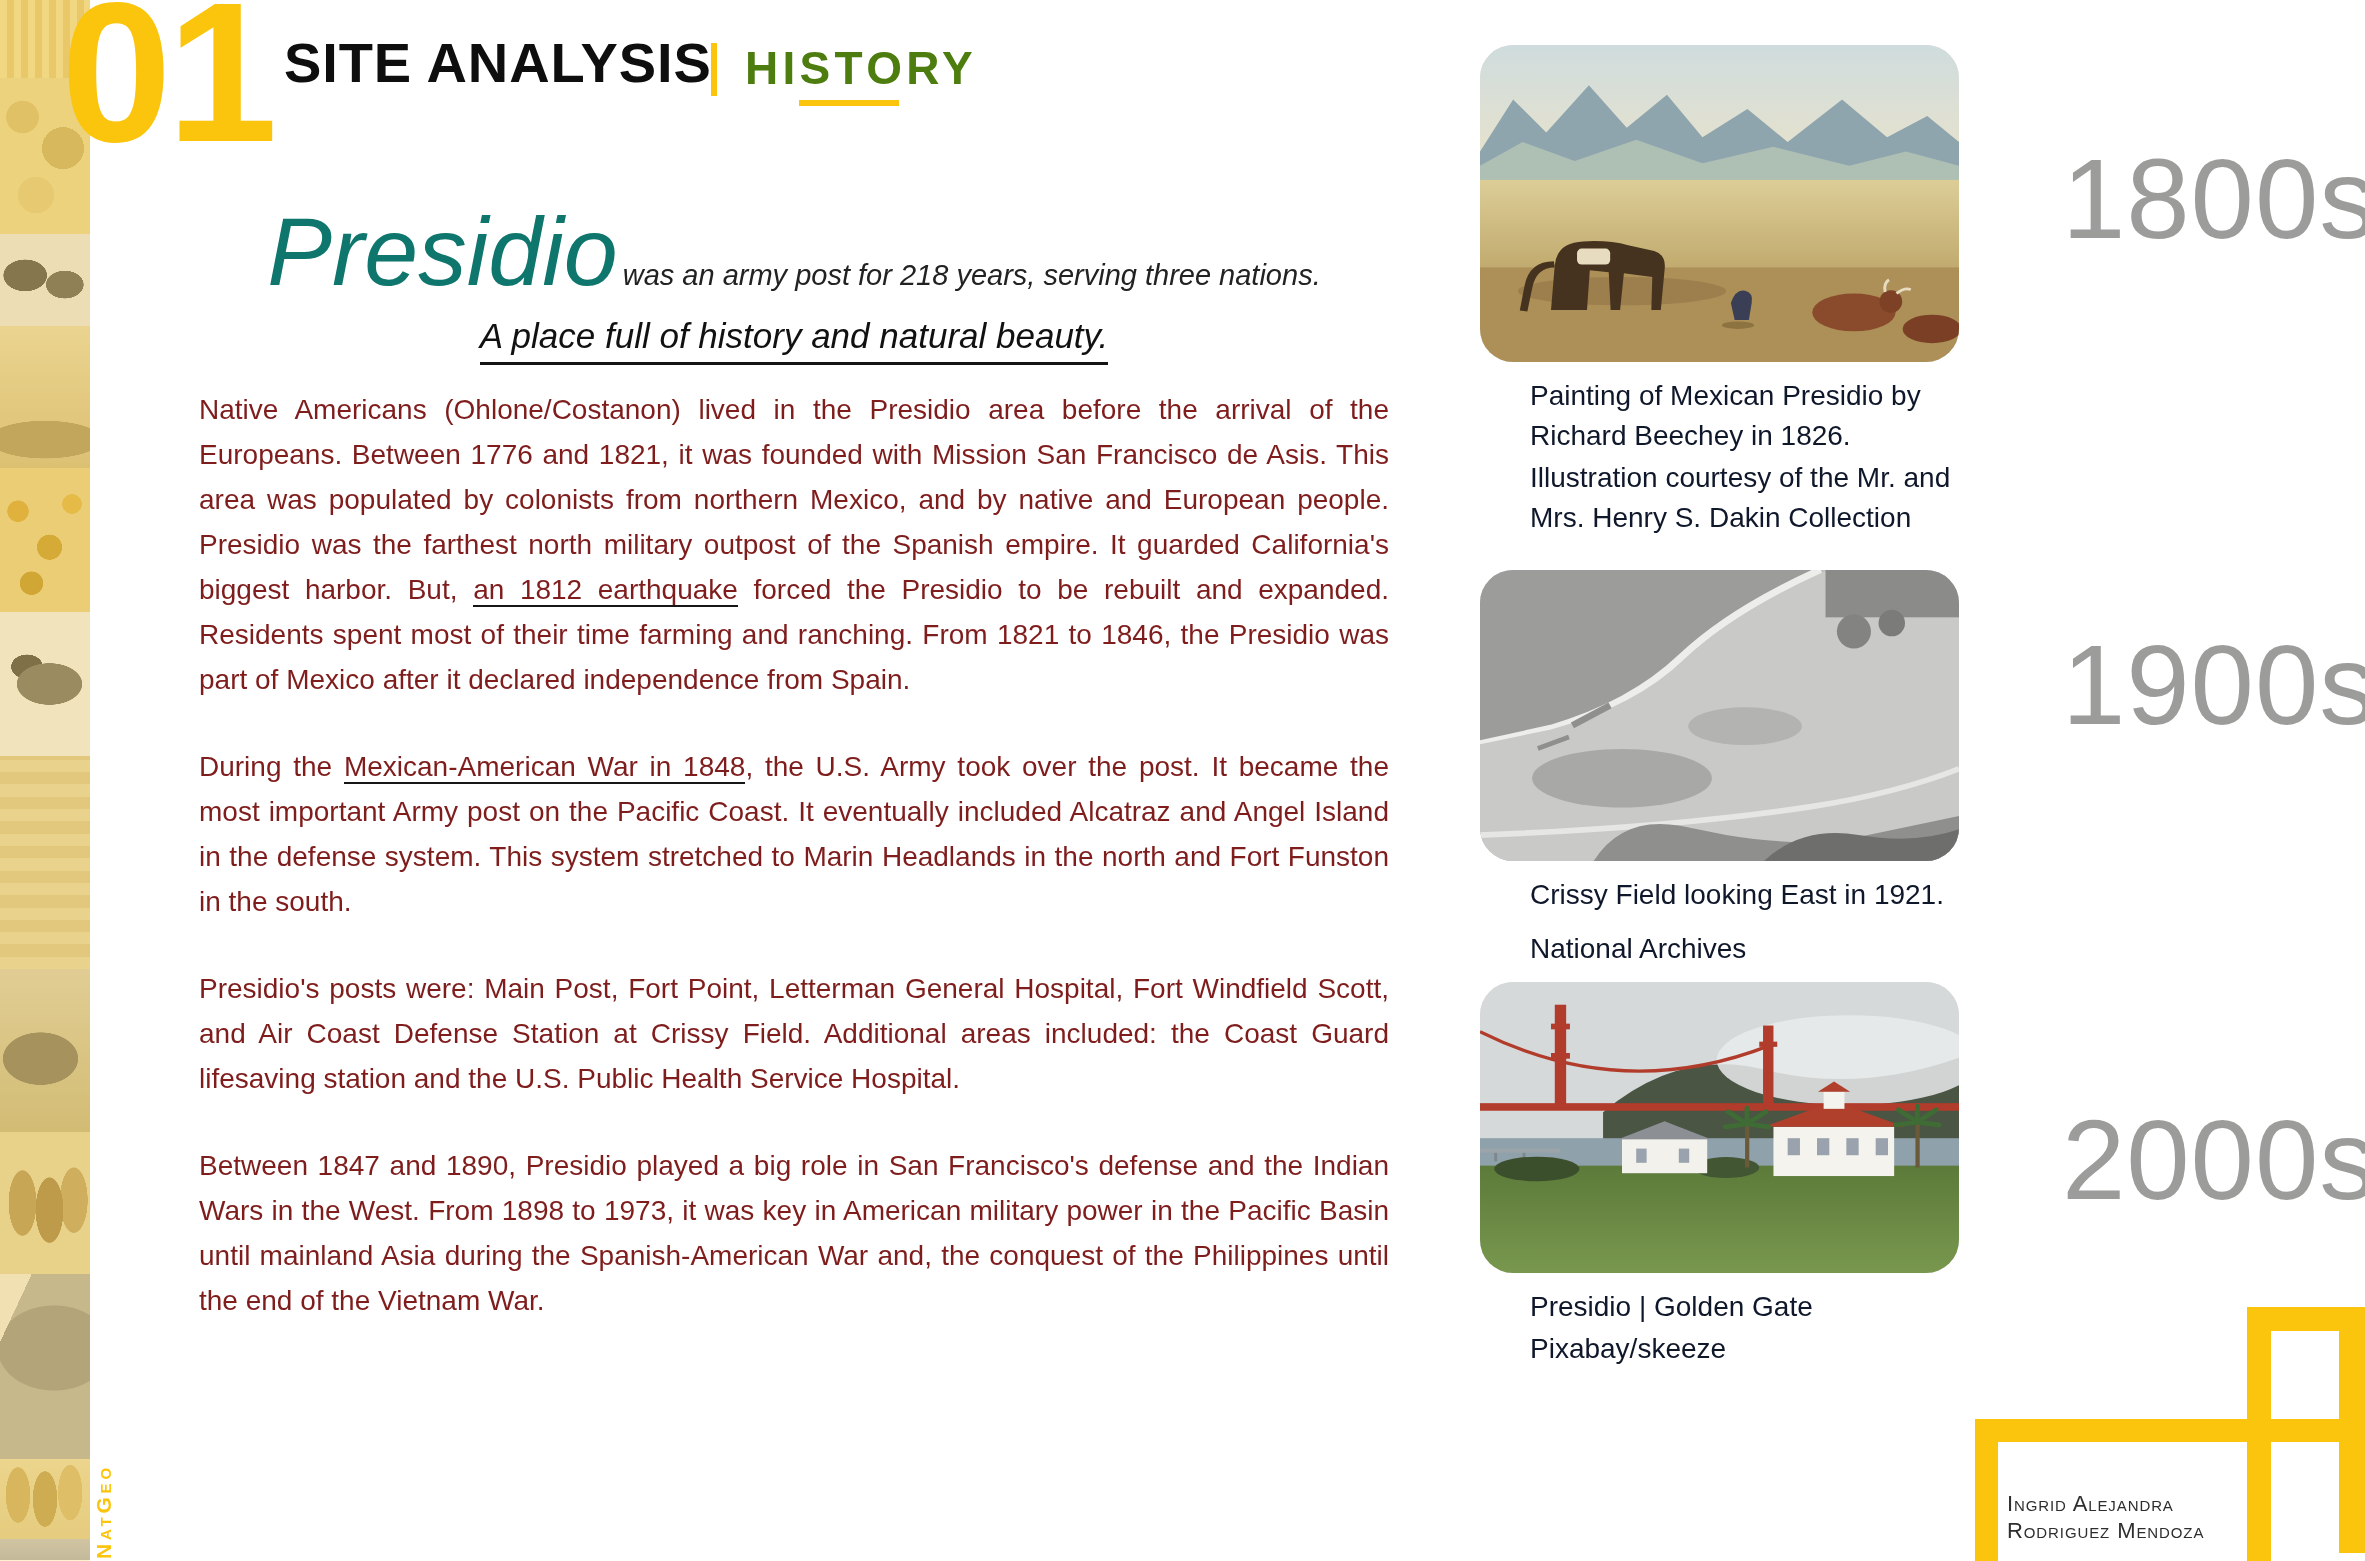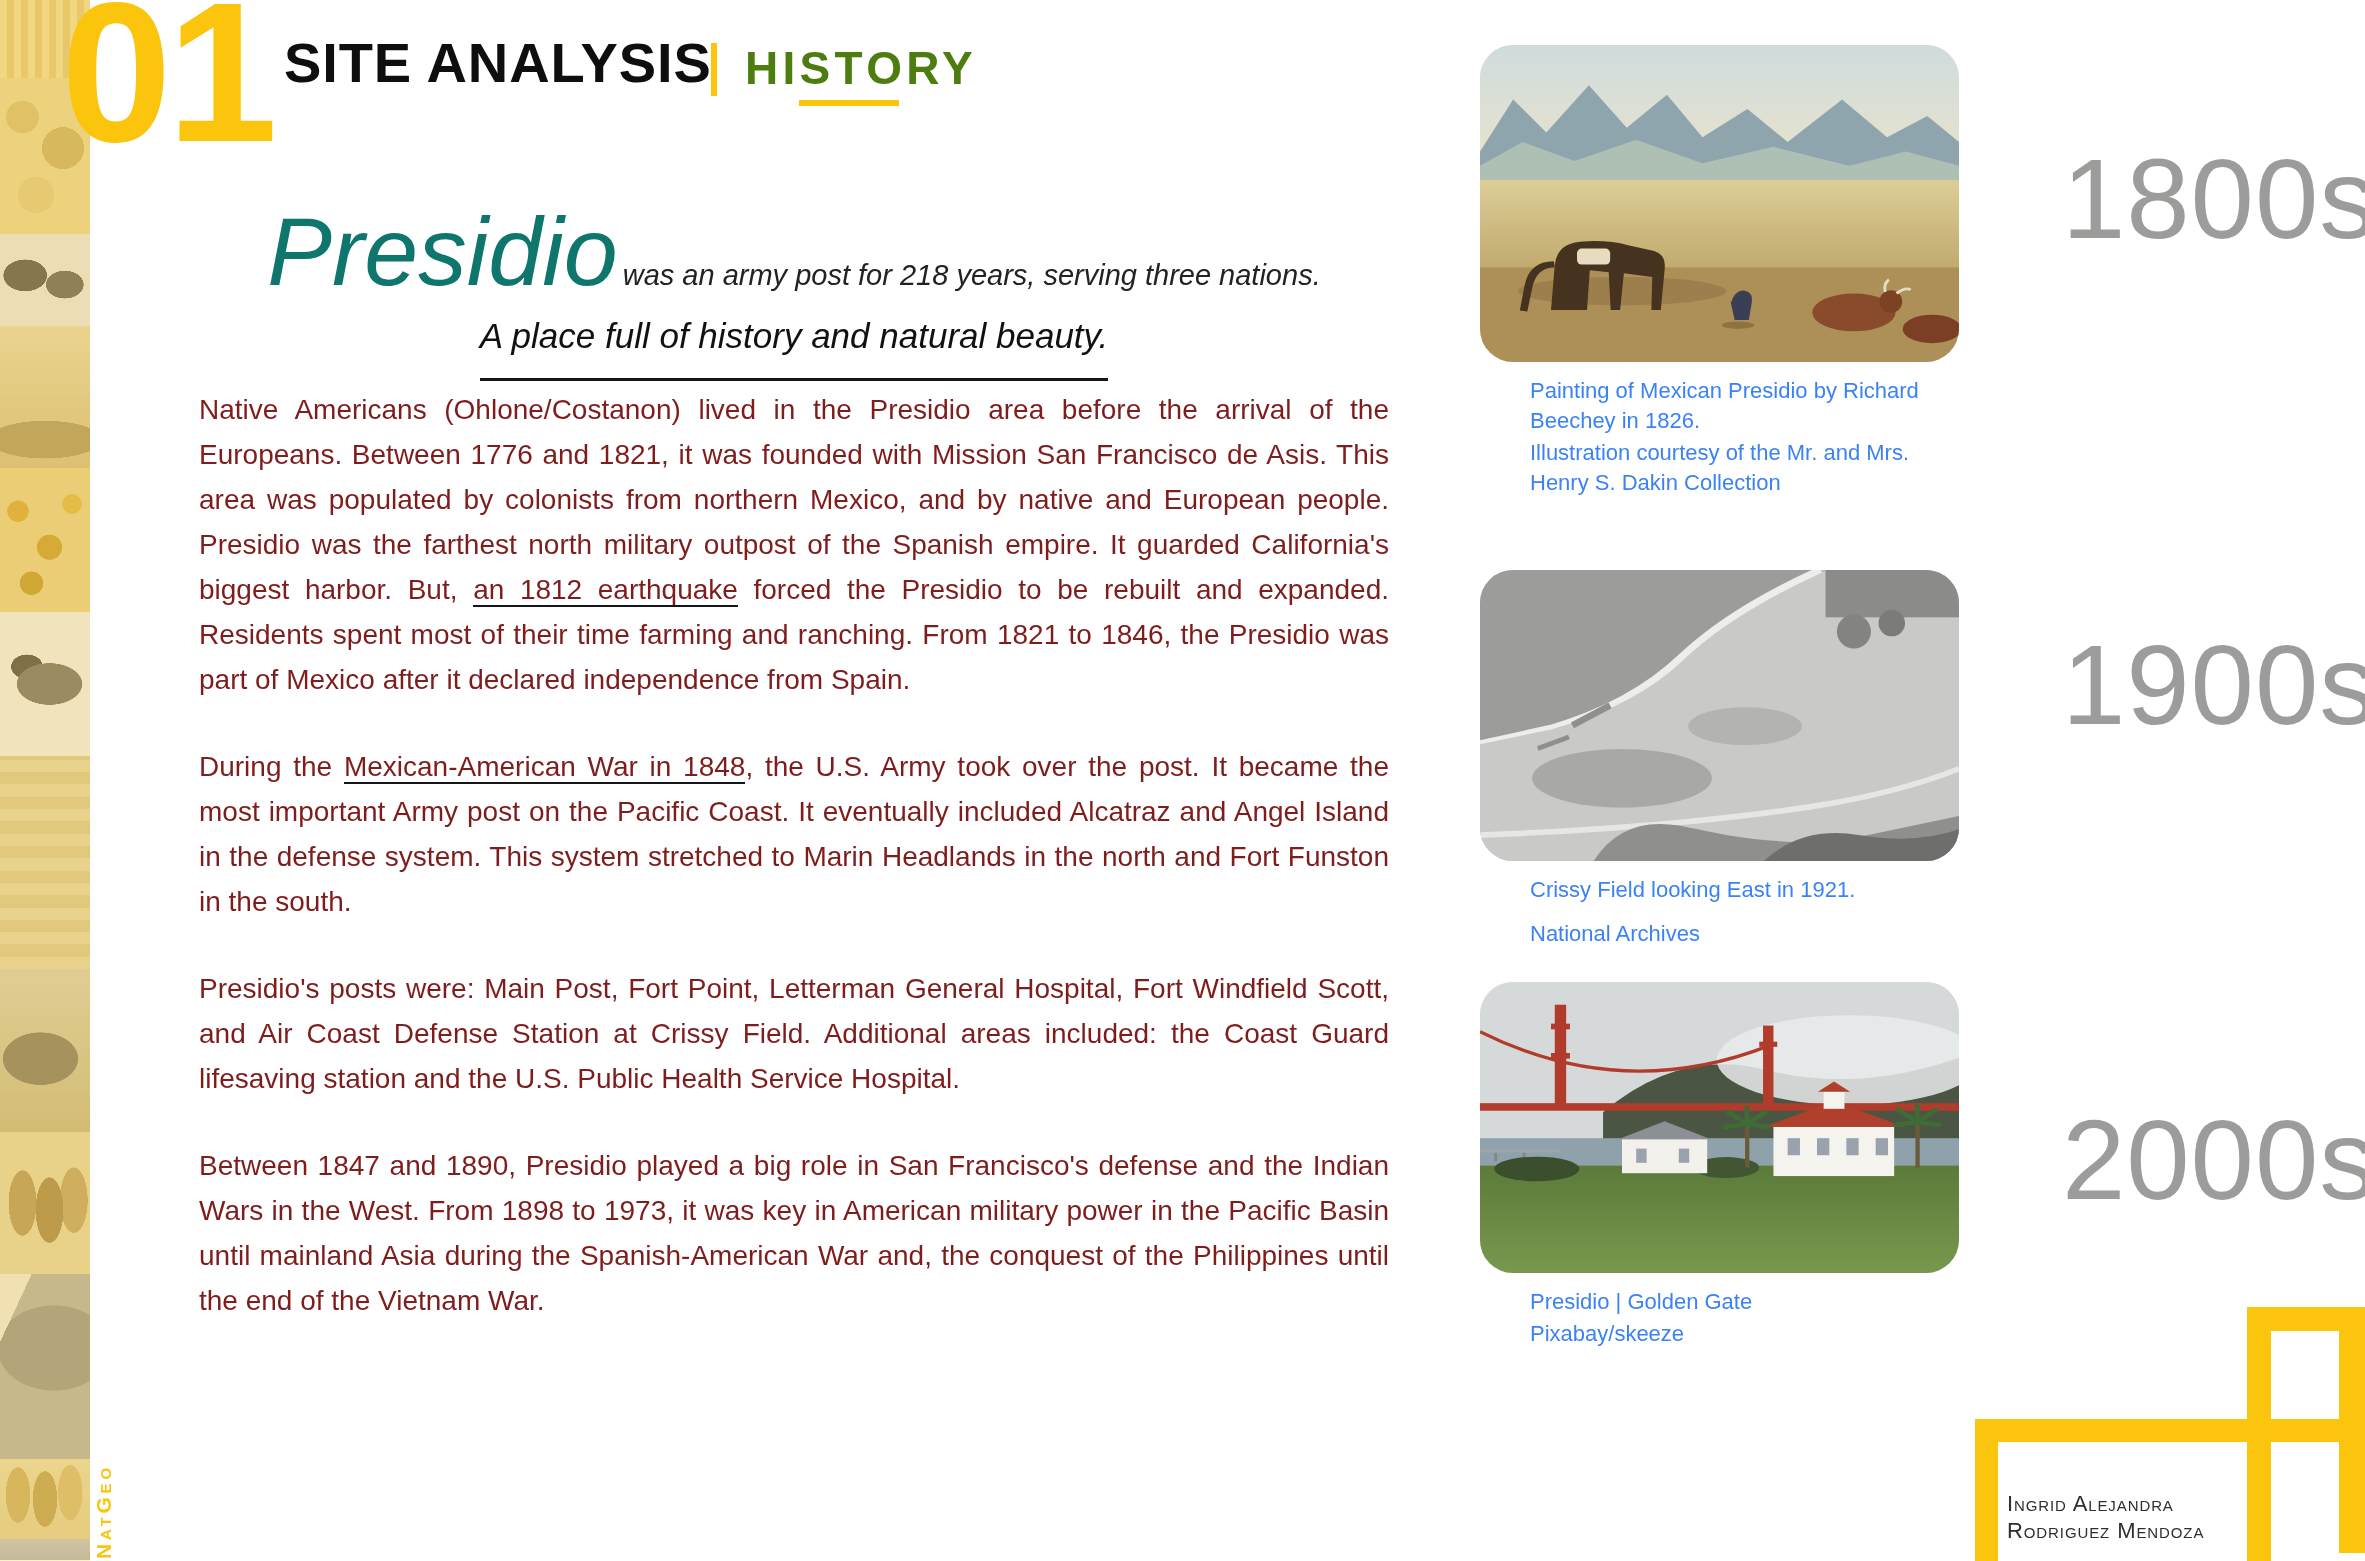--- a/index.html
+++ b/index.html
@@ -62,31 +62,31 @@
   .subtitle{position:absolute;left:745px;top:41px;font-size:46px;font-weight:600;
        letter-spacing:4.3px;color:#4d7c0f;}
   .subtitle-underline{position:absolute;left:799px;top:100px;width:100px;height:5.7px;background:var(--accent);}
 
   
   .main{position:absolute;left:199px;top:203px;width:1190px;}
   .lead{text-align:center;font-style:italic;}
   .lead .word{font-size:97px;line-height:1.0;margin-right:5px;color:#0f766e;}
   .lead .rest{font-size:29px;line-height:40px;color:#222;}
   .tagline{text-align:center;font-style:italic;font-size:35px;margin-top:16px;color:#111;}
-  .tagline span{border-bottom:3.3px solid #151515;padding-bottom:23px;}
+  .tagline span{border-bottom:3.3px solid #151515;padding-bottom:7px;}
   .paras{margin-top:31px;}
   .para{font-size:28px;line-height:45px;text-align:justify;margin:0 0 42px 0;color:#7f1d1d;}
   .para .u{border-bottom:2.4px solid #161616;}
 
   
   .figure{position:absolute;left:1480px;width:479px;}
   .f1{top:45px;} .f2{top:570px;} .f3{top:982px;}
   .art{width:479px;border-radius:33px;overflow:hidden;background:#ddd;}
   .art svg{display:block;width:100%;height:auto;}
-  .cap{margin:14px 0 0 50px;width:428px;font-size:22px;line-height:30px;color:#3b82f6;}
+  .cap{margin:14px 0 0 50px;width:428px;font-size:28px;line-height:40px;color:#0f172a;}
 
   
   .decade{position:absolute;left:2062px;font-size:114px;line-height:1;color:var(--tl-gray);
           letter-spacing:0.9px;}
   .d1{top:142px;} .d2{top:628px;} .d3{top:1103px;}
 
   
   .bar{position:absolute;background:var(--accent);}
   .bar-top{left:2247px;top:1307px;width:166px;height:24px;}
   .bar-a{left:2247px;top:1307px;width:24px;height:254px;}

